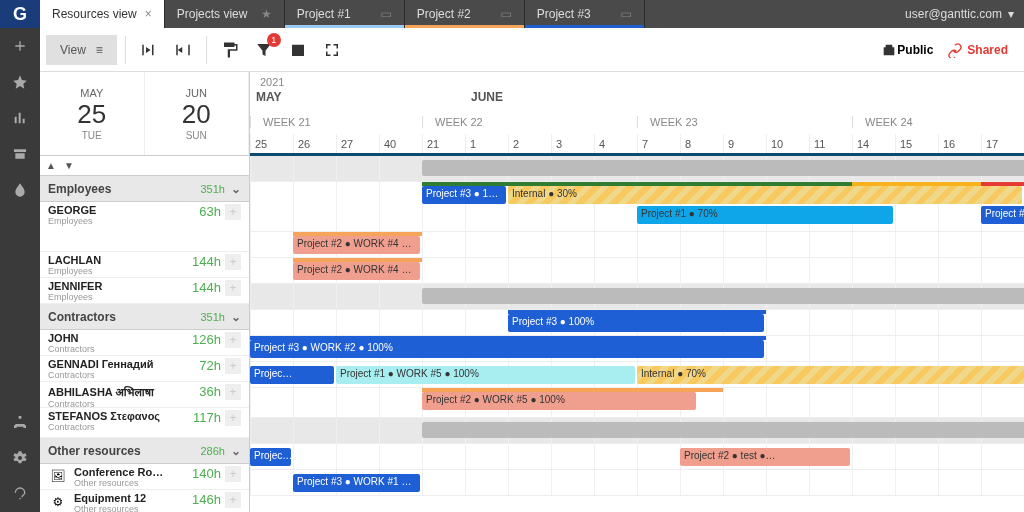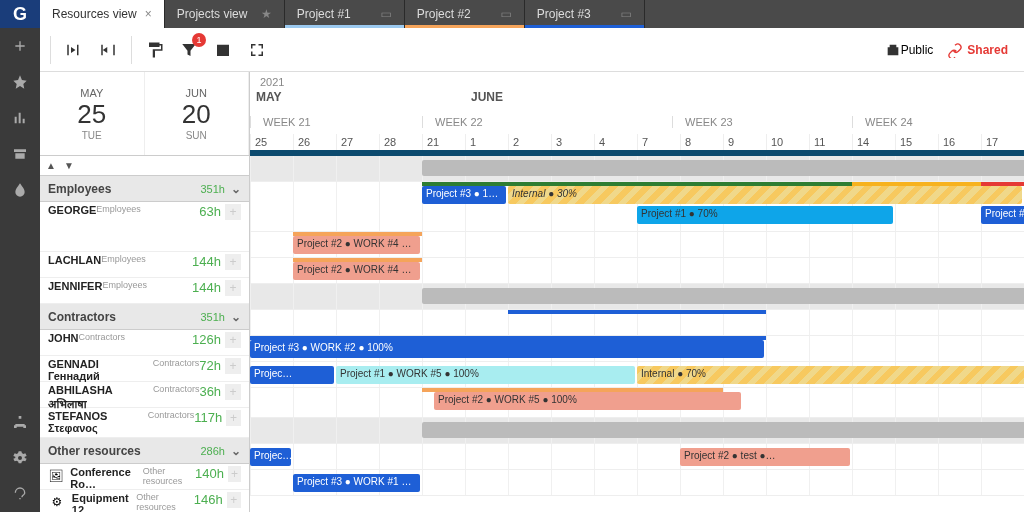--- a/index.html
+++ b/index.html
@@ -18,43 +18,43 @@
 .tab .tstar{margin-left:auto;color:#888}
 .tab .tunder{position:absolute;bottom:0;left:0;right:0;height:3px}
 .user{margin-left:auto;padding:0 10px;display:flex;align-items:center;gap:6px;cursor:pointer}
 .toolbar{height:44px;background:#fff;border-bottom:1px solid #ddd;display:flex;align-items:center;padding:0 6px;gap:4px}
 .viewbtn{background:#e0e0e0;padding:8px 14px;font-size:18px;color:#555;cursor:pointer;display:flex;align-items:center;gap:10px}
 .tbsep{width:1px;height:28px;background:#ddd;margin:0 4px}
 .ticon{width:30px;height:30px;display:flex;align-items:center;justify-content:center;cursor:pointer;color:#333;position:relative}
 .ticon svg{width:18px;height:18px;fill:#333}
 .badge{position:absolute;top:-2px;right:-2px;background:#e53935;color:#fff;border-radius:50%;width:14px;height:14px;font-size:9px;display:flex;align-items:center;justify-content:center}
 .tright{margin-left:auto;display:flex;align-items:center;gap:14px;padding-right:10px}
-.pub{display:flex;align-items:center;gap:0;font-weight:normal;cursor:pointer}
+.pub{display:flex;align-items:center;gap:0;font-weight:bold;cursor:pointer}
 .shared{color:#e53935;font-weight:bold;display:flex;align-items:center;gap:4px;cursor:pointer}
 .body{flex:1;display:flex;overflow:hidden}
 .leftcol{width:210px;border-right:1px solid #ccc;display:flex;flex-direction:column}
 .dates{height:84px;display:flex;border-bottom:1px solid #ccc}
 .datebox{flex:1;display:flex;flex-direction:column;align-items:center;justify-content:center;border-right:1px solid #eee}
 .datebox .m{font-size:11px;color:#666}
 .datebox .d{font-size:26px;font-weight:300;color:#333}
 .datebox .w{font-size:10px;color:#888}
 .arrows{height:20px;display:flex;padding:2px 6px;gap:8px;border-bottom:1px solid #ccc;align-items:center}
 .arrows span{cursor:pointer;color:#555;font-size:10px}
 .resources{flex:1;overflow:hidden}
 .grouprow{height:26px;background:#e8e8e8;display:flex;align-items:center;padding:0 8px;border-bottom:1px solid #ccc;font-weight:bold;color:#444}
 .grouprow .hrs{margin-left:auto;color:#4caf50;font-size:11px;font-weight:normal}
 .grouprow .chev{margin-left:6px;color:#666;cursor:pointer}
 .resrow{display:flex;align-items:flex-start;padding:2px 8px;border-bottom:1px solid #eee;position:relative}
 .resrow .rname{font-weight:bold;font-size:11px;color:#222}
 .resrow .rgroup{font-size:9px;color:#999}
 .resrow .rhrs{margin-left:auto;color:#4caf50;font-size:13px}
 .resrow .radd{width:16px;height:16px;background:#eee;color:#ccc;display:flex;align-items:center;justify-content:center;margin-left:4px;cursor:pointer;font-size:12px}
-.rinfo{display:flex;flex-direction:row}
+.rinfo{display:flex;flex-direction:column}
 .gantt{flex:1;position:relative;overflow:hidden}
-.ghead{height:84px;border-bottom:6px solid #0c4a6e;position:relative}
+.ghead{height:84px;border-bottom:3px solid #0c4a6e;position:relative}
 .yr{position:absolute;top:4px;left:10px;color:#888;font-size:11px}
 .months{position:absolute;top:18px;left:0;right:0;height:20px;display:flex}
 .month{color:#555;font-weight:bold;padding-left:6px}
 .weeks{position:absolute;top:44px;left:0;right:0;height:18px;display:flex}
 .week{color:#888;font-size:11px;padding-left:12px;border-left:1px solid #ddd}
 .days{position:absolute;top:62px;left:0;right:0;bottom:0;display:flex}
 .day{flex:0 0 43px;border-left:1px solid #eee;color:#555;font-size:11px;padding-left:4px;display:flex;align-items:center}
 .grows{position:relative}
 .grow{border-bottom:1px solid #eee;position:relative}
 .grow .cells{position:absolute;inset:0;display:flex}
@@ -131,23 +131,31 @@
         <div class="tab">
           <span>Project #2</span>
           <span class="tstar">▭</span>
           <div class="tunder" style="background: rgb(245, 164, 90);"></div>
         </div>
         <div class="tab">
           <span>Project #3</span>
           <span class="tstar">▭</span>
           <div class="tunder" style="background: rgb(30, 95, 214);"></div>
         </div>
+        <div class="user">
+          <span>user@ganttic.com</span>
+          <span>▾</span>
+        </div>
       </div>
 
   <div class="toolbar">
+   <div class="viewbtn">
+    <span>View</span>
+    <span>≡</span>
+   </div>
    <div class="tbsep"></div>
    <div class="ticon">
           <svg viewBox="0 0 24 24">
             <path d="M3 5h2v14H3zm5 3l6 4-6 4zm8-3h2v14h-2z"></path>
           </svg>
         </div>
    <div class="ticon">
           <svg viewBox="0 0 24 24">
             <path d="M19 5h2v14h-2zM11 8l-6 4 6 4zm-8-3h2v14H3z"></path>
           </svg>
@@ -304,28 +312,28 @@
    <div class="gantt">
     <div class="ghead">
      <div class="yr">2021</div>
      <div class="months" id="months">
               <div class="month" style="position: absolute; left: 0px;">MAY</div>
               <div class="month" style="position: absolute; left: 215px;">JUNE</div>
             </div>
      <div class="weeks" id="weeks">
               <div class="week" style="position: absolute; left: 0px;">WEEK 21</div>
               <div class="week" style="position: absolute; left: 172px;">WEEK 22</div>
-              <div class="week" style="position: absolute; left: 387px; margin-left: 35px;">WEEK 23</div>
+              <div class="week" style="position: absolute; left: 387px;">WEEK 23</div>
               <div class="week" style="position: absolute; left: 602px;">WEEK 24</div>
             </div>
      <div class="days" id="days">
               <div class="day">25</div>
               <div class="day">26</div>
               <div class="day">27</div>
-              <div class="day">28</div>
+              <div class="day">40</div>
               <div class="day">21</div>
               <div class="day">1</div>
               <div class="day">2</div>
               <div class="day">3</div>
               <div class="day">4</div>
               <div class="day">7</div>
               <div class="day">8</div>
               <div class="day">9</div>
               <div class="day">10</div>
               <div class="day">11</div>
@@ -377,21 +385,21 @@
                 <div class="cell"></div>
                 <div class="cell"></div>
                 <div class="cell"></div>
                 <div class="cell"></div>
                 <div class="cell"></div>
               </div>
               <div class="thin" style="background: rgb(46, 125, 50); left: 172px; width: 430px; top: 0px;"></div>
               <div class="thin" style="background: rgb(247, 178, 30); left: 602px; width: 129px; top: 0px;"></div>
               <div class="thin" style="background: rgb(229, 57, 53); left: 731px; width: 43px; top: 0px;"></div>
               <div class="bar" style="background: rgb(30, 95, 214); left: 172px; width: 84px; top: 4px; color: rgb(255, 255, 255);">Project #3 ● 1…</div>
-              <div class="bar" style="background: repeating-linear-gradient(135deg, rgb(247, 201, 95), rgb(247, 201, 95) 6px, rgb(240, 216, 138) 6px, rgb(240, 216, 138) 12px); left: 258px; width: 514px; top: 4px; color: rgb(51, 51, 51); font-style: italic;">Internal ● 30%</div>
+              <div class="bar" style="background: repeating-linear-gradient(135deg, rgb(247, 201, 95), rgb(247, 201, 95) 6px, rgb(240, 216, 138) 6px, rgb(240, 216, 138) 12px); left: 258px; width: 514px; top: 4px; color: rgb(51, 51, 51);">Internal ● 30%</div>
               <div class="bar" style="background: #0ea5e9; left: 387px; width: 256px; top: 24px; color: rgb(51, 51, 51);">Project #1 ● 70%</div>
               <div class="bar" style="background: rgb(30, 95, 214); left: 731px; width: 84px; top: 24px; color: rgb(255, 255, 255);">Project #3 ● 80%</div>
             </div>
             <div class="grow" style="height: 26px;">
               <div class="cells">
                 <div class="cell"></div>
                 <div class="cell"></div>
                 <div class="cell"></div>
                 <div class="cell"></div>
                 <div class="cell"></div>
@@ -474,20 +482,21 @@
                 <div class="cell"></div>
                 <div class="cell"></div>
                 <div class="cell"></div>
                 <div class="cell"></div>
                 <div class="cell"></div>
                 <div class="cell"></div>
                 <div class="cell"></div>
                 <div class="cell"></div>
               </div>
               <div class="thin" style="background: rgb(30, 95, 214); left: 258px; width: 258px; top: 0px;"></div>
+              <div class="bar" style="background: rgb(30, 95, 214); left: 258px; width: 256px; top: 4px; color: rgb(255, 255, 255);">Project #3 ● 100%</div>
             </div>
             <div class="grow" style="height: 26px;">
               <div class="cells">
                 <div class="cell"></div>
                 <div class="cell"></div>
                 <div class="cell"></div>
                 <div class="cell"></div>
                 <div class="cell"></div>
                 <div class="cell"></div>
                 <div class="cell"></div>
@@ -546,21 +555,21 @@
                 <div class="cell"></div>
                 <div class="cell"></div>
                 <div class="cell"></div>
                 <div class="cell"></div>
                 <div class="cell"></div>
                 <div class="cell"></div>
                 <div class="cell"></div>
                 <div class="cell"></div>
               </div>
               <div class="thin" style="background: rgb(245, 164, 90); left: 172px; width: 301px; top: 0px;"></div>
-              <div class="bar" style="background: rgb(240, 159, 142); left: 184px; width: 307px; top: 4px; color: rgb(51, 51, 51);">Project #2 ● WORK #5 ● 100%</div>
+              <div class="bar" style="background: rgb(240, 159, 142); left: 172px; width: 274px; top: 4px; color: rgb(51, 51, 51);">Project #2 ● WORK #5 ● 100%</div>
             </div>
             <div class="grow group">
               <div class="cells">
                 <div class="cell"></div>
                 <div class="cell"></div>
                 <div class="cell"></div>
                 <div class="cell"></div>
                 <div class="cell"></div>
                 <div class="cell"></div>
                 <div class="cell"></div>

